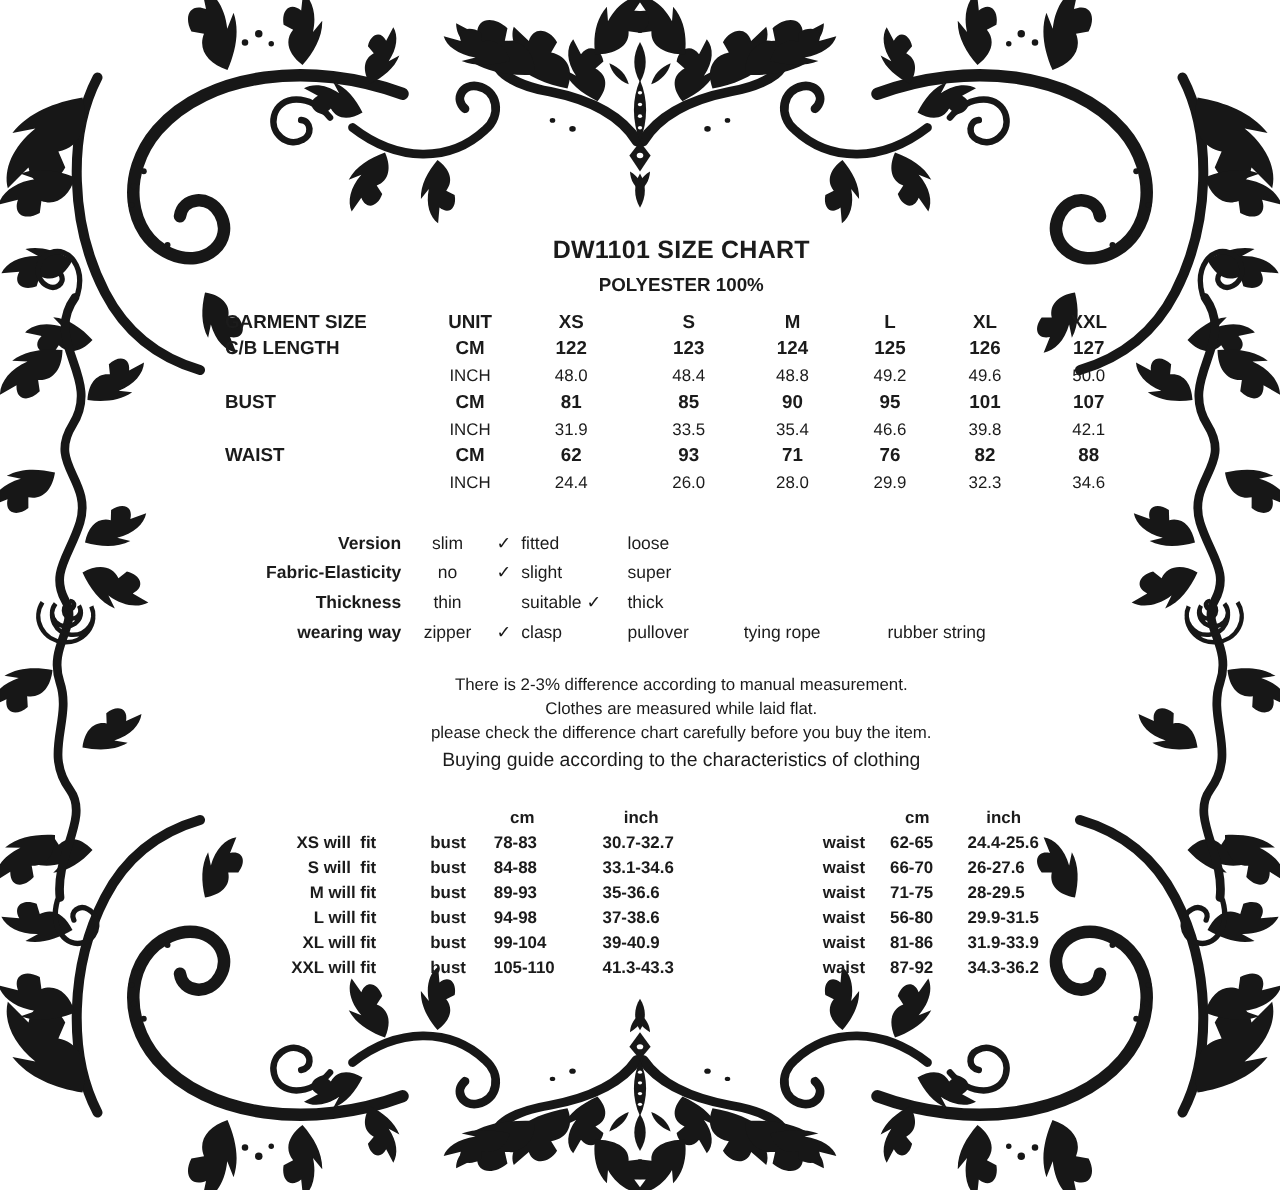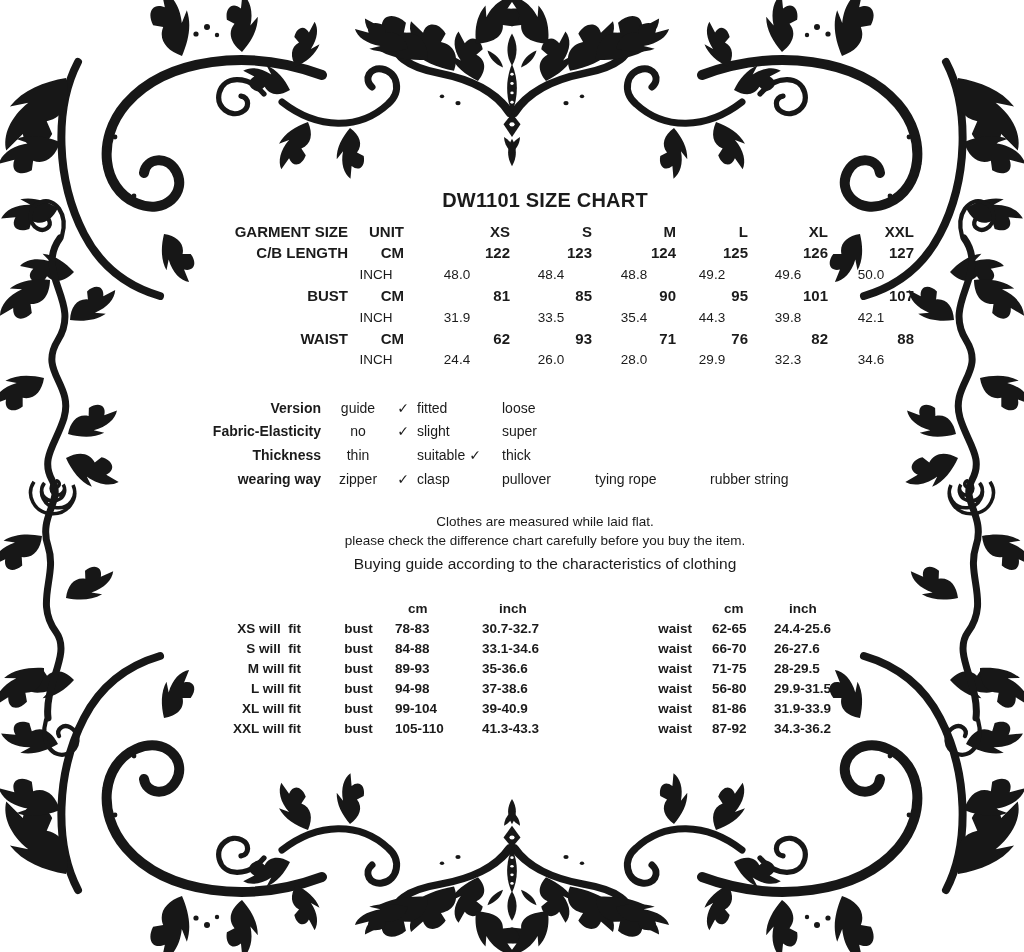--- a/index.html
+++ b/index.html
@@ -16,21 +16,21 @@
   #title{font-size:20px;font-weight:700;text-align:center;line-height:24px;letter-spacing:.2px;}
   #subtitle{font-size:15px;font-weight:700;text-align:center;line-height:19px;margin-top:7px;}
   
   #size-table{
     display:grid;margin-top:9px;
     grid-template-columns:172px 56px 106px 82px 84px 72px 80px 86px;
     grid-auto-rows:21.4px;align-items:center;
   }
   #size-table > div{font-size:13.5px;line-height:21.4px;text-align:center;white-space:pre;}
   #size-table > div.lab{text-align:left;padding-left:4px;}
-  #size-table > div.b{font-weight:700;font-size:15px;text-align:right;}
+  #size-table > div.b{font-weight:700;font-size:15px;}
   
   #attrs{margin-top:26px;}
   .attr-row{display:flex;height:23.7px;align-items:center;font-size:14px;line-height:23.7px;}
   .ac0{width:145px;text-align:right;font-weight:700;}
   .ac1{width:74px;text-align:center;}
   .ac2{width:16px;text-align:center;}
   .ac3{width:87px;padding-left:6px;}
   .ac4{width:97px;padding-left:4px;}
   .ac5{width:115px;}
   .ac6{flex:1;}
@@ -186,20 +186,21 @@
   <g transform="translate(54,478)">
       <use href="#vine"></use>
     </g>
   <g transform="translate(970,478) scale(-1,1)">
       <use href="#vine"></use>
     </g>
 </svg>
 
 <div id="content">
   <div id="title">DW1101 SIZE CHART</div>
+  <div id="subtitle">POLYESTER 100%</div>
 
   <div id="size-table">
       <div class="b lab">GARMENT SIZE</div>
       <div class="b">UNIT</div>
       <div class="b">XS</div>
       <div class="b">S</div>
       <div class="b">M</div>
       <div class="b">L</div>
       <div class="b">XL</div>
       <div class="b">XXL</div>
@@ -225,21 +226,21 @@
       <div class="b">85</div>
       <div class="b">90</div>
       <div class="b">95</div>
       <div class="b">101</div>
       <div class="b">107</div>
       <div class="lab b"></div>
       <div>INCH</div>
       <div>31.9</div>
       <div>33.5</div>
       <div>35.4</div>
-      <div>44.3</div>
+      <div>46.6</div>
       <div>39.8</div>
       <div>42.1</div>
       <div class="lab b">WAIST</div>
       <div class="b">CM</div>
       <div class="b">62</div>
       <div class="b">93</div>
       <div class="b">71</div>
       <div class="b">76</div>
       <div class="b">82</div>
       <div class="b">88</div>
@@ -249,21 +250,21 @@
       <div>26.0</div>
       <div>28.0</div>
       <div>29.9</div>
       <div>32.3</div>
       <div>34.6</div>
     </div>
 
   <div id="attrs">
       <div class="attr-row">
         <span class="ac0">Version</span>
-        <span class="ac1">guide</span>
+        <span class="ac1">slim</span>
         <span class="ac2">✓</span>
         <span class="ac3">fitted</span>
         <span class="ac4">loose</span>
         <span class="ac5"></span>
         <span class="ac6"></span>
       </div>
       <div class="attr-row">
         <span class="ac0">Fabric-Elasticity</span>
         <span class="ac1">no</span>
         <span class="ac2">✓</span>
@@ -286,20 +287,21 @@
         <span class="ac1">zipper</span>
         <span class="ac2">✓</span>
         <span class="ac3">clasp</span>
         <span class="ac4">pullover</span>
         <span class="ac5">tying rope</span>
         <span class="ac6">rubber string</span>
       </div>
     </div>
 
   <div id="notes">
+    <p>There is 2-3% difference according to manual measurement.</p>
     <p>Clothes are measured while laid flat.</p>
     <p>please check the difference chart carefully before you buy the item.</p>
   </div>
 
   <div id="guide-heading">Buying guide according to the characteristics of clothing</div>
 
   <div id="guide-table">
       <div class="gc0 gh0"></div>
       <div class="gc1 gh1"></div>
       <div class="gc2 gh2">cm</div>

